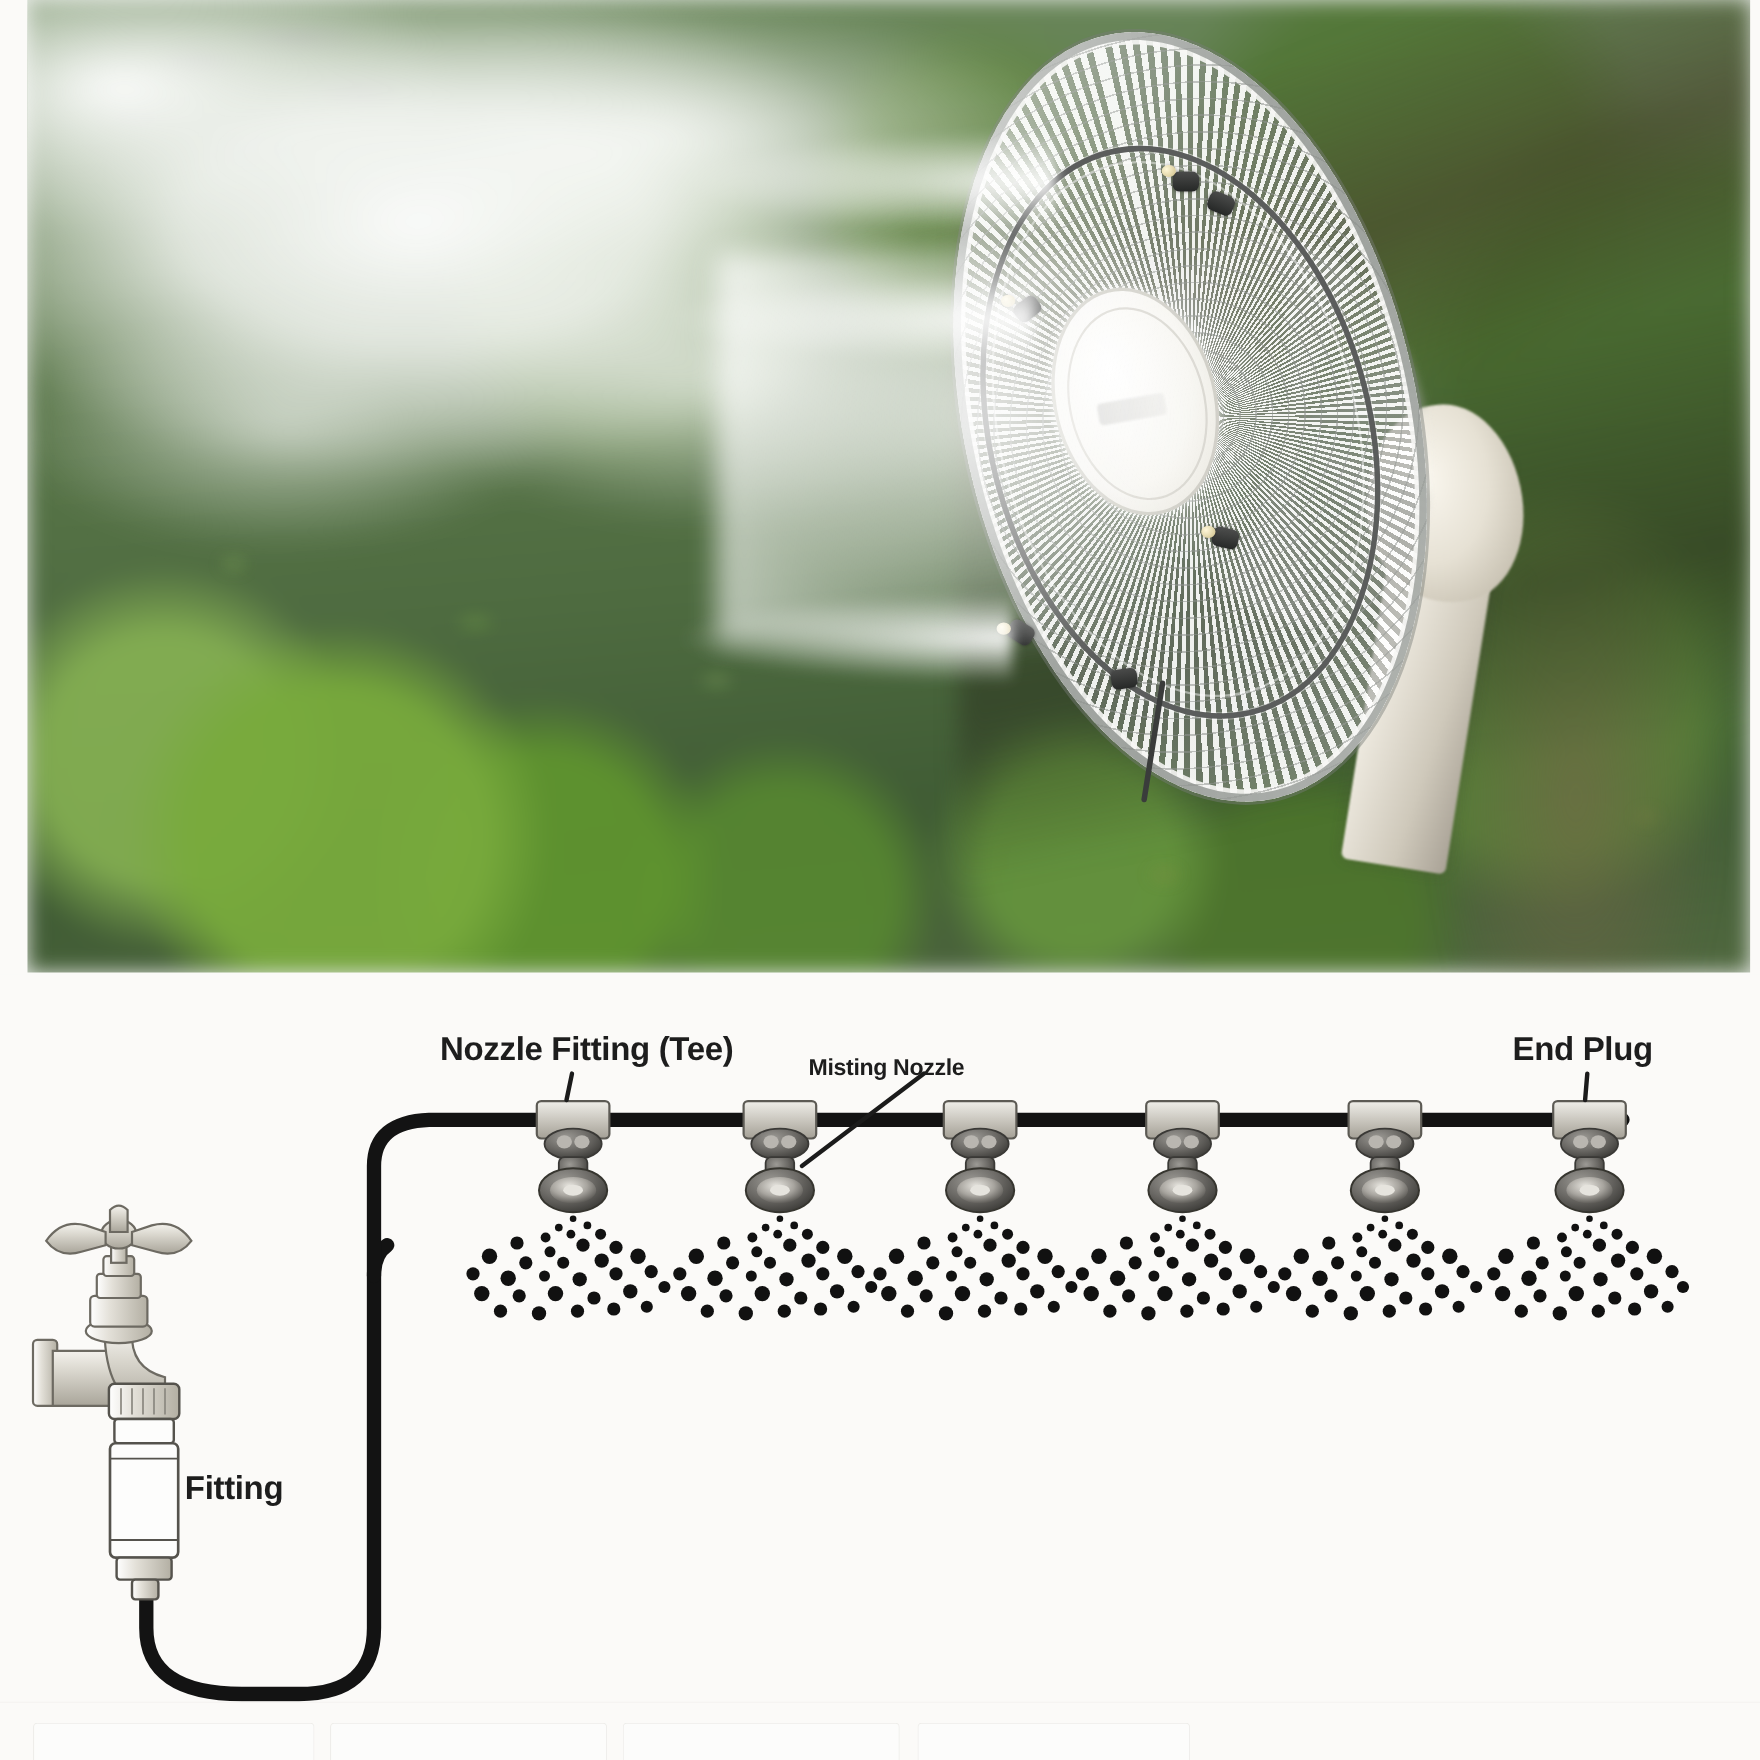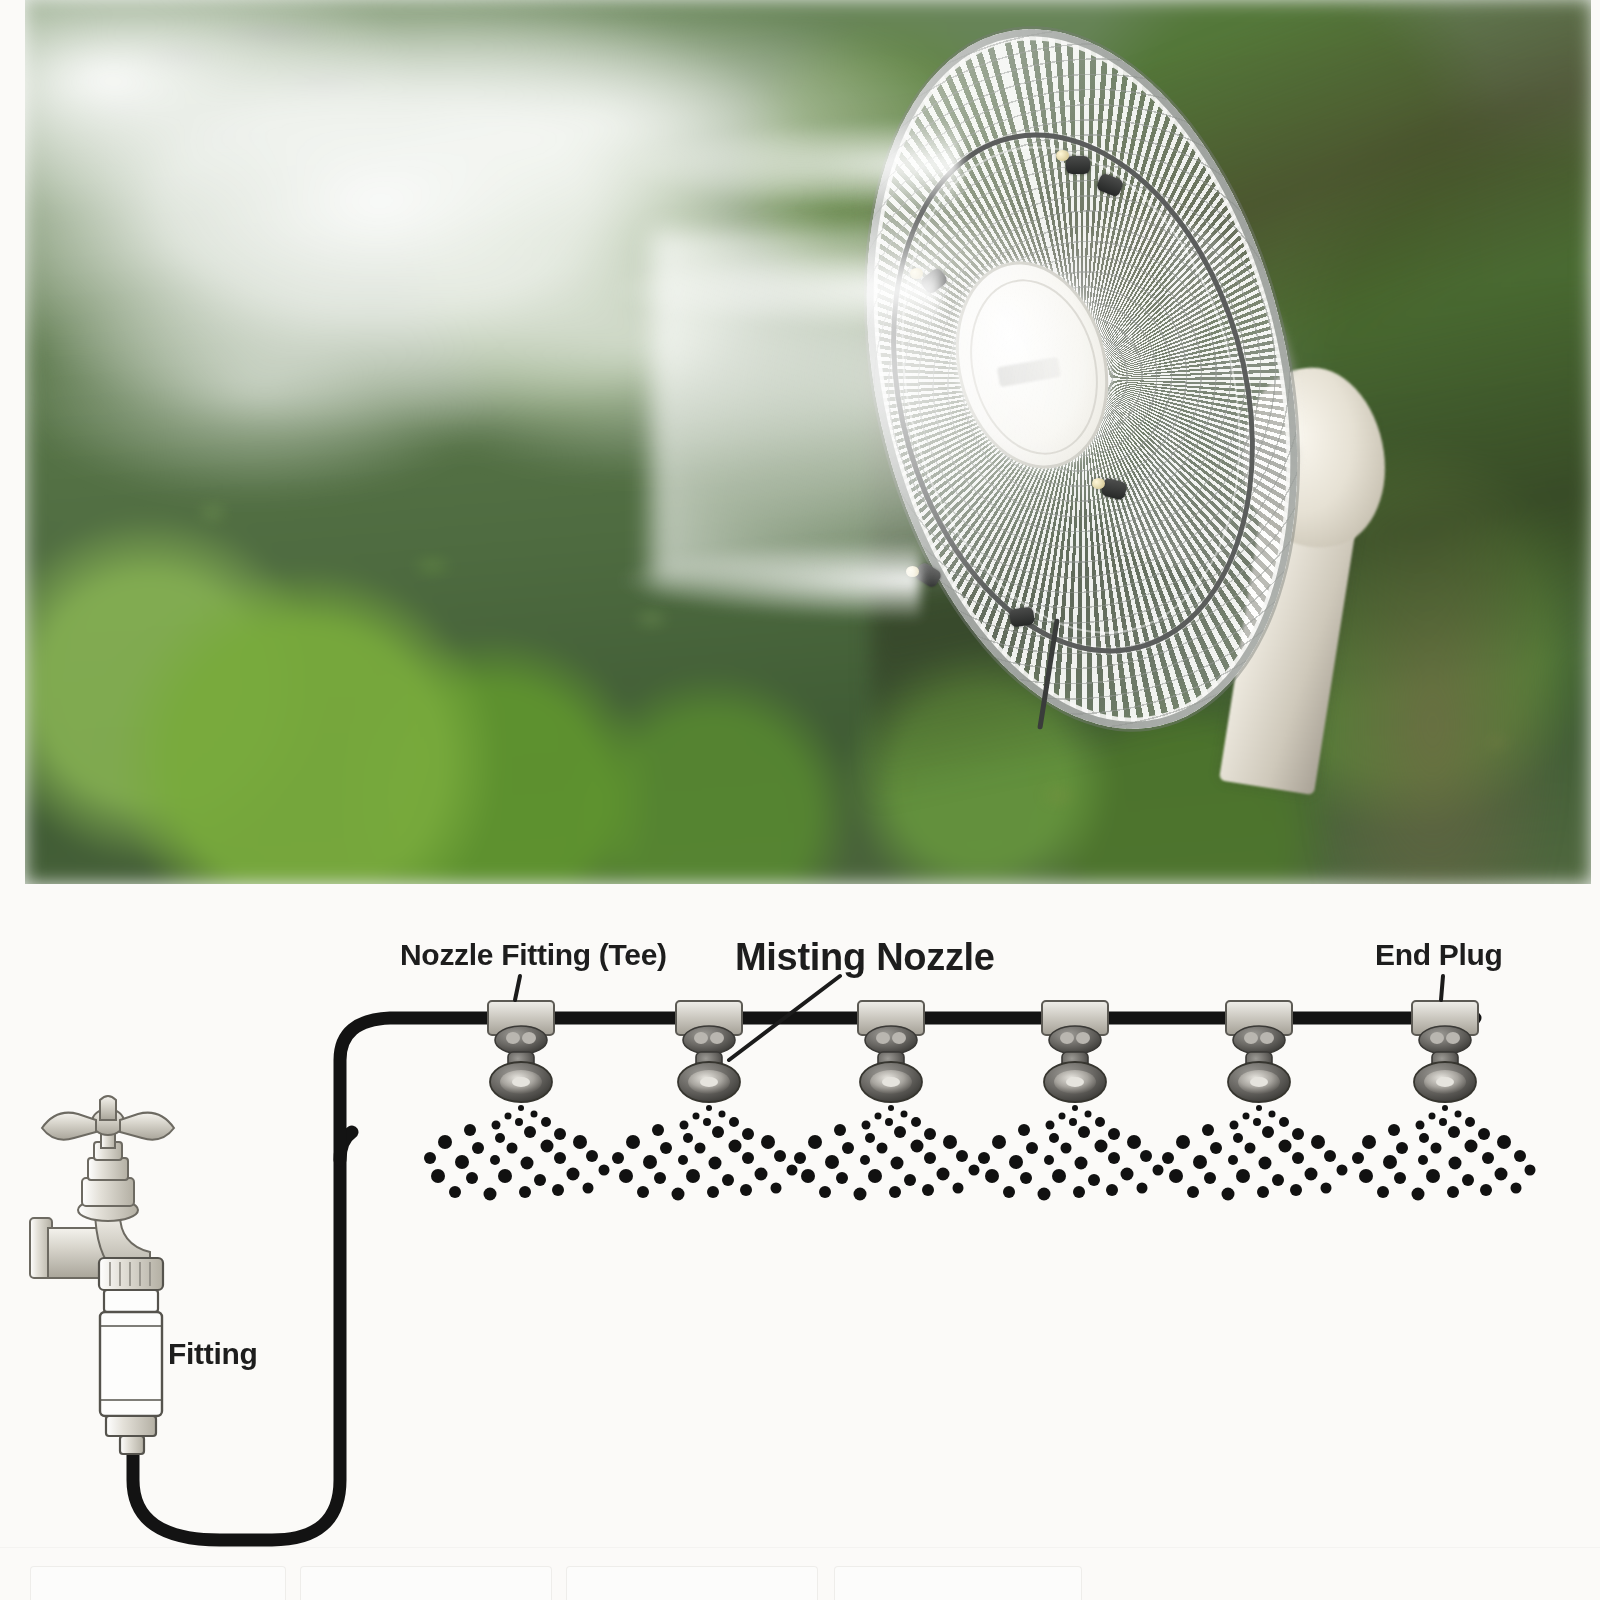--- a/index.html
+++ b/index.html
@@ -206,21 +206,21 @@
 
   .dlabel{
     position:absolute;
     font-family:"Liberation Sans", sans-serif;
     font-weight:bold;
     color:#1d1d1d;
     white-space:nowrap;
     letter-spacing:-0.3px;
   }
   #lbl-tee{left:400px;top:938px;font-size:30px;}
-  #lbl-nozzle{left:735px;top:936px;font-size:38px;}
+  #lbl-nozzle{left:735px;top:959px;font-size:21px;}
   #lbl-endplug{left:1375px;top:938px;font-size:30px;}
   #lbl-filter{left:168px;top:1337px;font-size:30px;}
 
   
   .thumbs{position:absolute;left:0;top:1566px;width:1600px;height:34px;}
   .thumb{
     position:absolute;top:0;height:34px;
     border:1px solid #eeedea;border-bottom:none;border-radius:4px 4px 0 0;
     background:#fcfcfb;
   }

